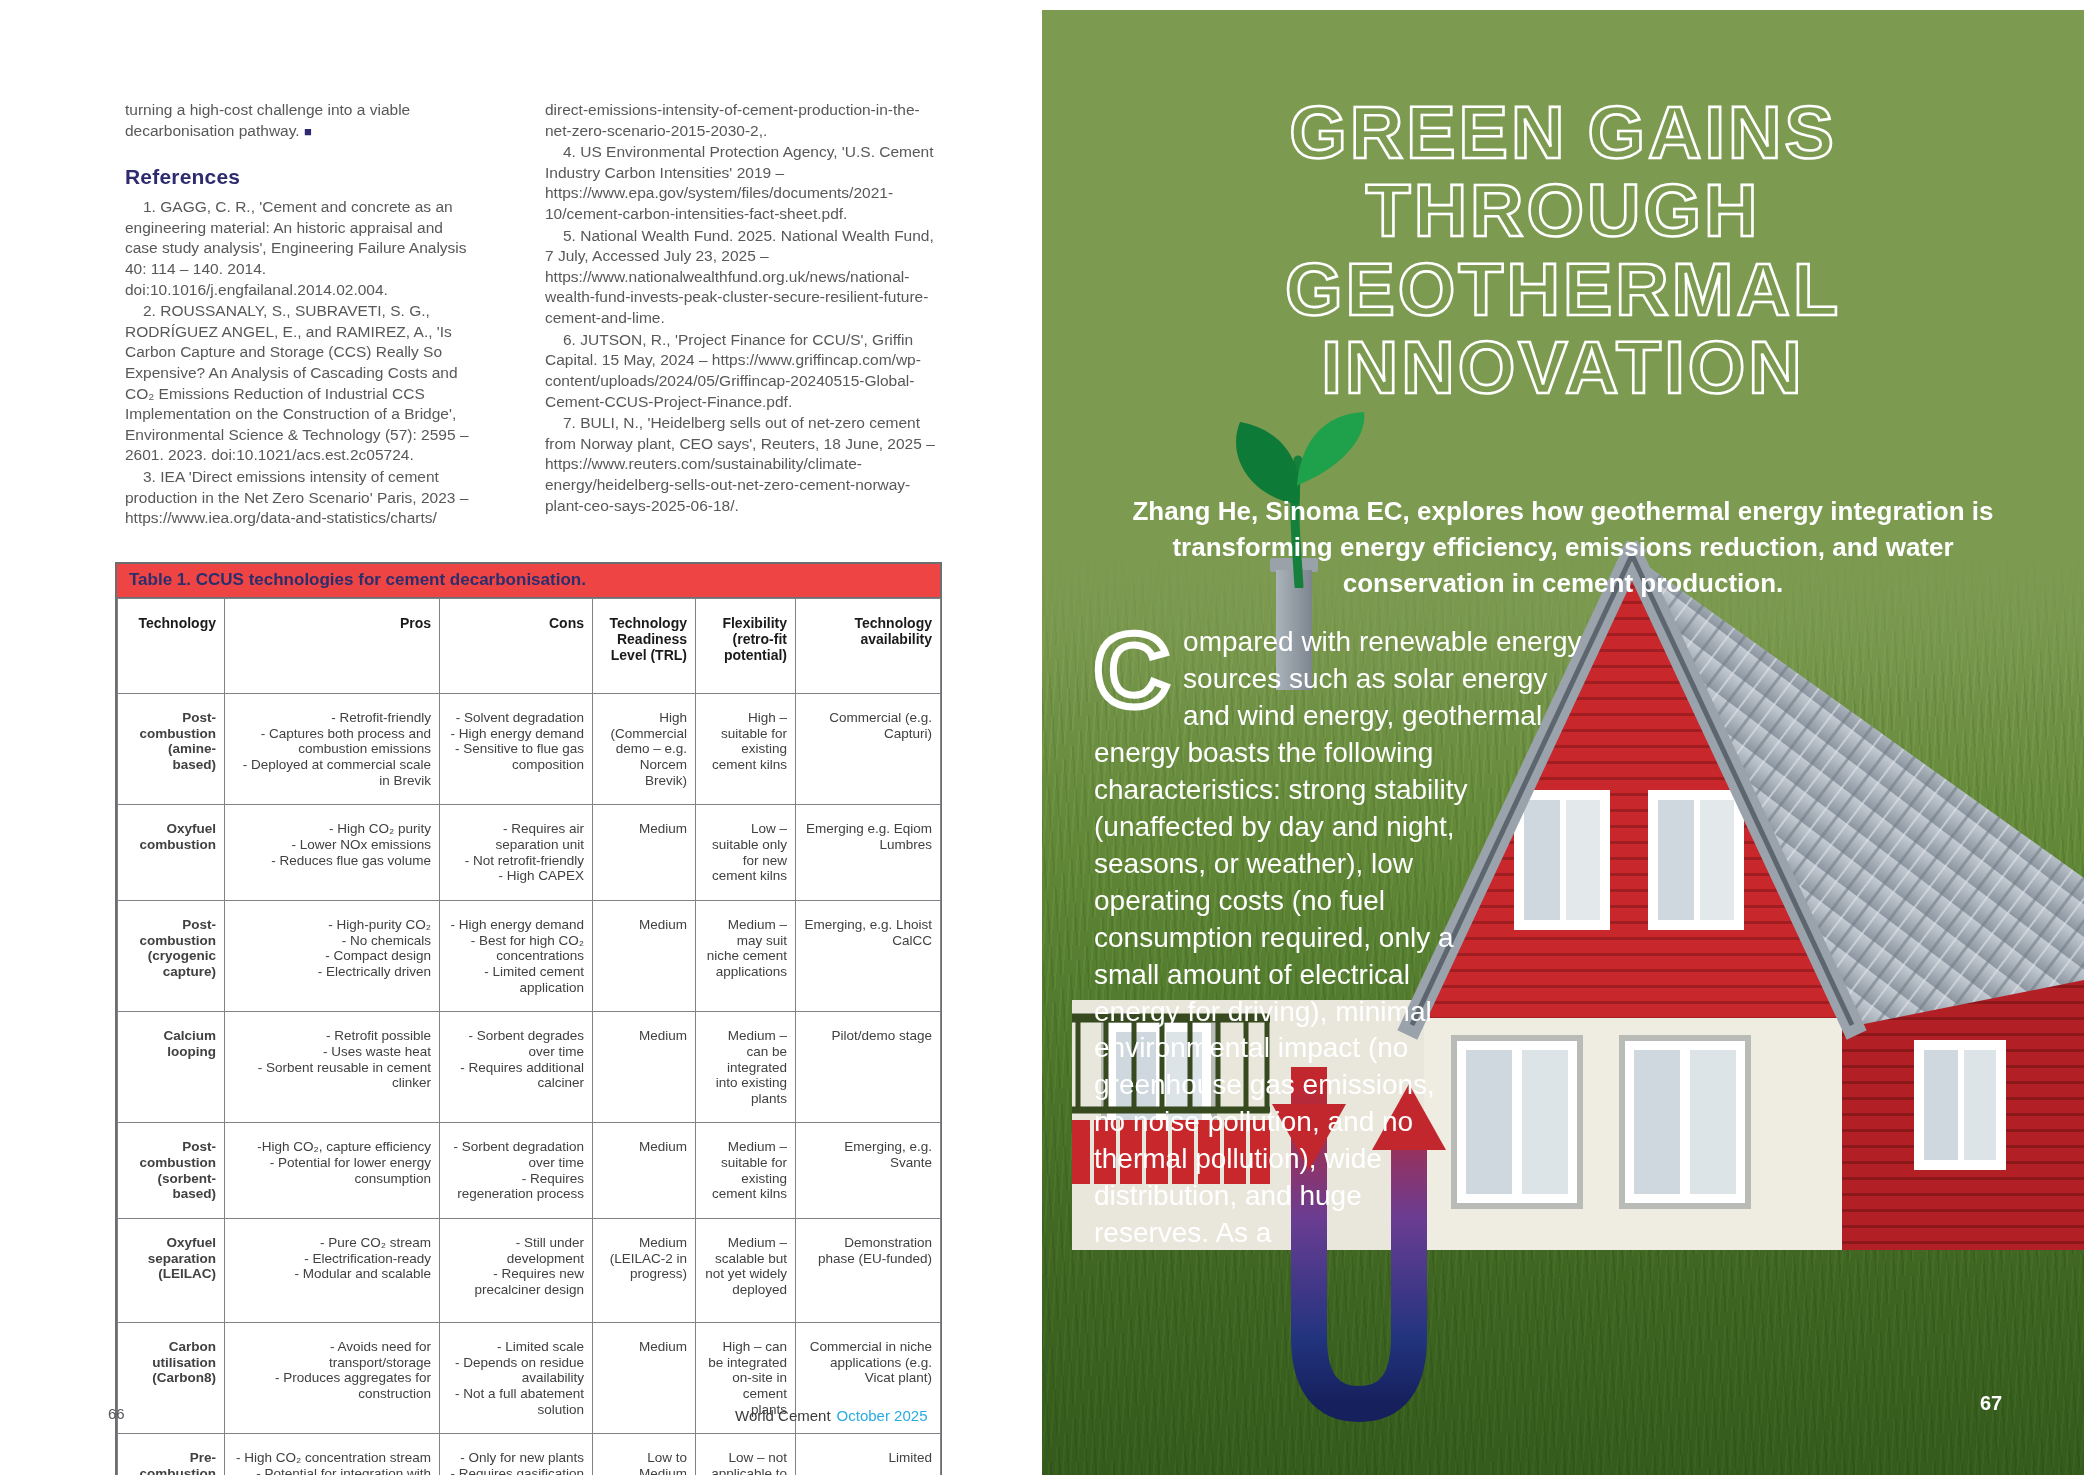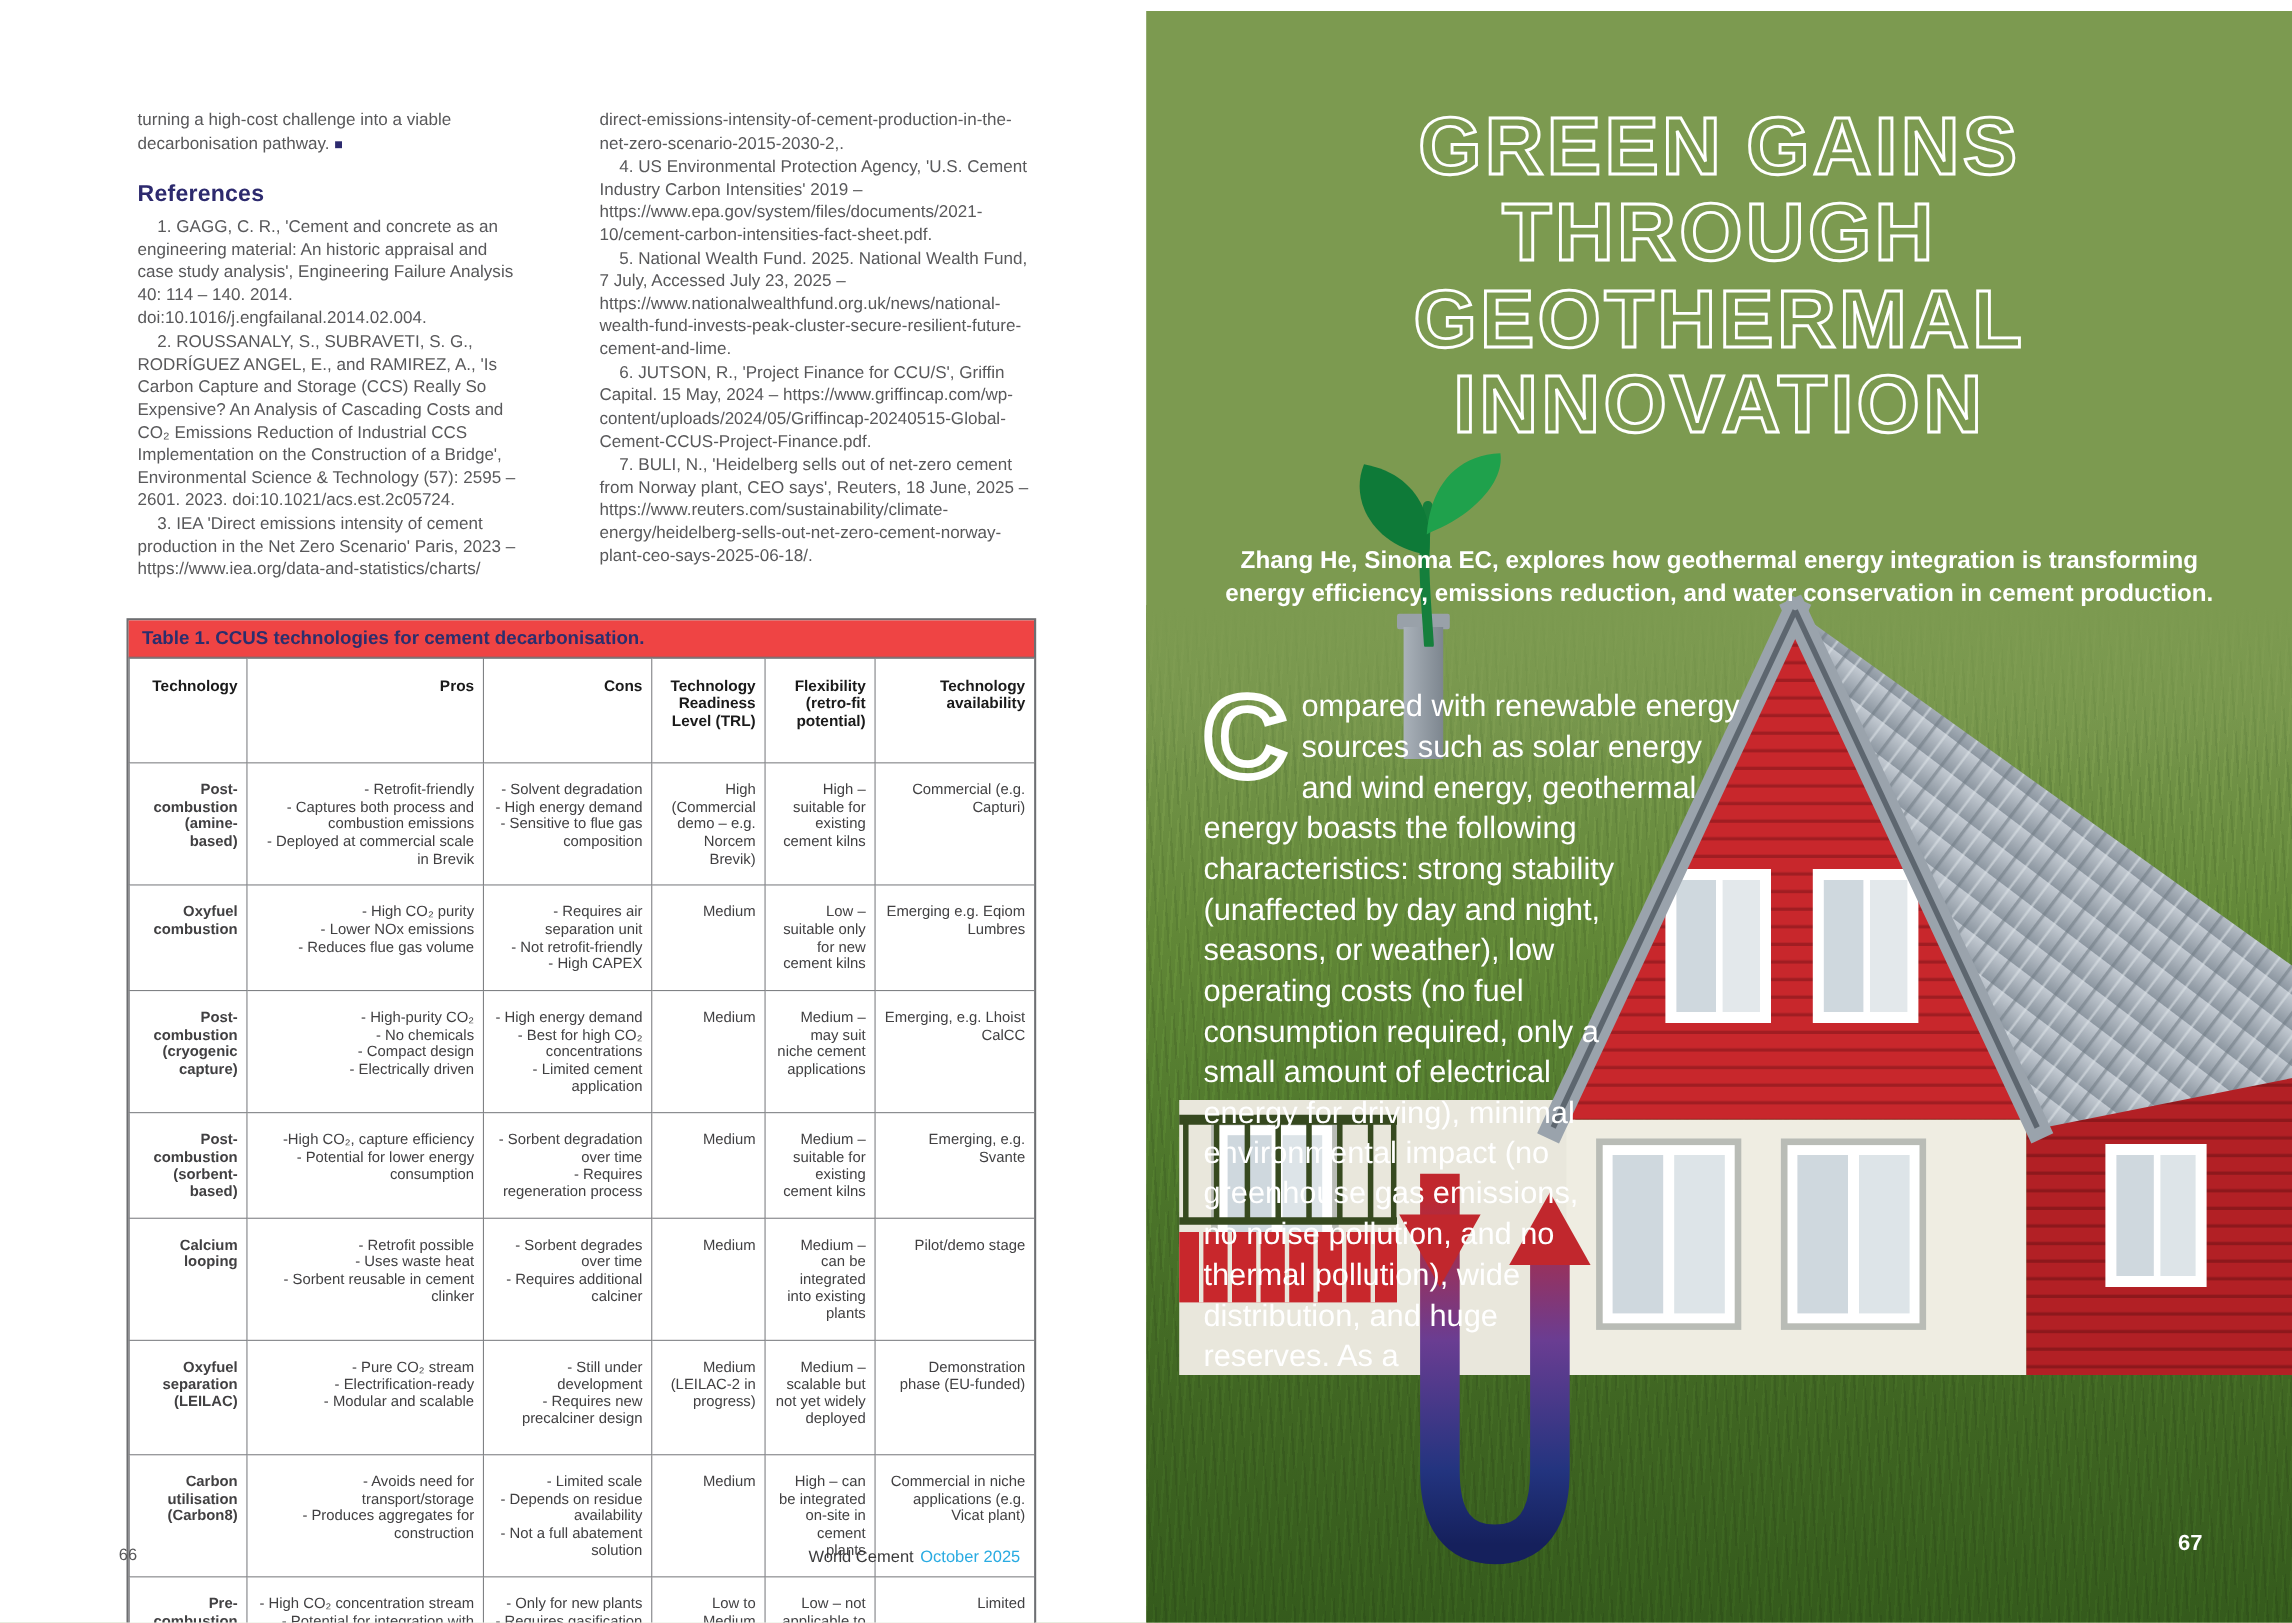--- a/index.html
+++ b/index.html
@@ -70,21 +70,21 @@
     font-size:74px;font-weight:bold;letter-spacing:3px;line-height:1.06;
     color:#ffffff;margin:0;
   }
   .tw-green{color:#456b2d;margin-right:20px;}
   @supports (-webkit-text-stroke: 2px white){
     .title-line,.title-line span{color:transparent;-webkit-text-stroke:2.6px #ffffff;}
     .tw-green{-webkit-text-stroke-color:#456b2d;}
   }
   .standfirst{
     position:absolute;left:62px;top:484px;width:918px;text-align:center;z-index:5;
-    font-size:22px;font-weight:bold;line-height:1.38;color:#fff;
+    font-size:26px;font-weight:bold;line-height:1.38;color:#fff;
   }
   .article-body{
     position:absolute;left:52px;top:614px;width:520px;z-index:5;
     font-size:28px;line-height:1.32;color:#fff;
   }
   .drop-cap{
     float:left;font-size:104px;line-height:.78;font-weight:bold;
     margin:6px 14px 0 0;color:#fff;
   }
   @supports (-webkit-text-stroke: 2px white){
@@ -175,39 +175,39 @@
 - Compact design
 - Electrically driven</td>
           <td>- High energy demand
 - Best for high CO₂ concentrations
 - Limited cement application</td>
           <td>Medium</td>
           <td>Medium – may suit niche cement applications</td>
           <td>Emerging, e.g. Lhoist CalCC</td>
         </tr>
         <tr>
-          <td class="tech">Post-combustion (sorbent-based)</td>
-          <td>-High CO₂, capture efficiency
-- Potential for lower energy consumption</td>
-          <td>- Sorbent degradation over time
-- Requires regeneration process</td>
-          <td>Medium</td>
-          <td>Medium – suitable for existing cement kilns</td>
-          <td>Emerging, e.g. Svante</td>
-        </tr>
-        <tr>
           <td class="tech">Calcium looping</td>
           <td>- Retrofit possible
 - Uses waste heat
 - Sorbent reusable in cement clinker</td>
           <td>- Sorbent degrades over time
 - Requires additional calciner</td>
           <td>Medium</td>
           <td>Medium – can be integrated into existing plants</td>
           <td>Pilot/demo stage</td>
+        </tr>
+        <tr>
+          <td class="tech">Post-combustion (sorbent-based)</td>
+          <td>-High CO₂, capture efficiency
+- Potential for lower energy consumption</td>
+          <td>- Sorbent degradation over time
+- Requires regeneration process</td>
+          <td>Medium</td>
+          <td>Medium – suitable for existing cement kilns</td>
+          <td>Emerging, e.g. Svante</td>
         </tr>
         <tr>
           <td class="tech">Oxyfuel separation (LEILAC)</td>
           <td>- Pure CO₂ stream
 - Electrification-ready
 - Modular and scalable</td>
           <td>- Still under development
 - Requires new precalciner design</td>
           <td>Medium (LEILAC-2 in progress)</td>
           <td>Medium – scalable but not yet widely deployed</td>

